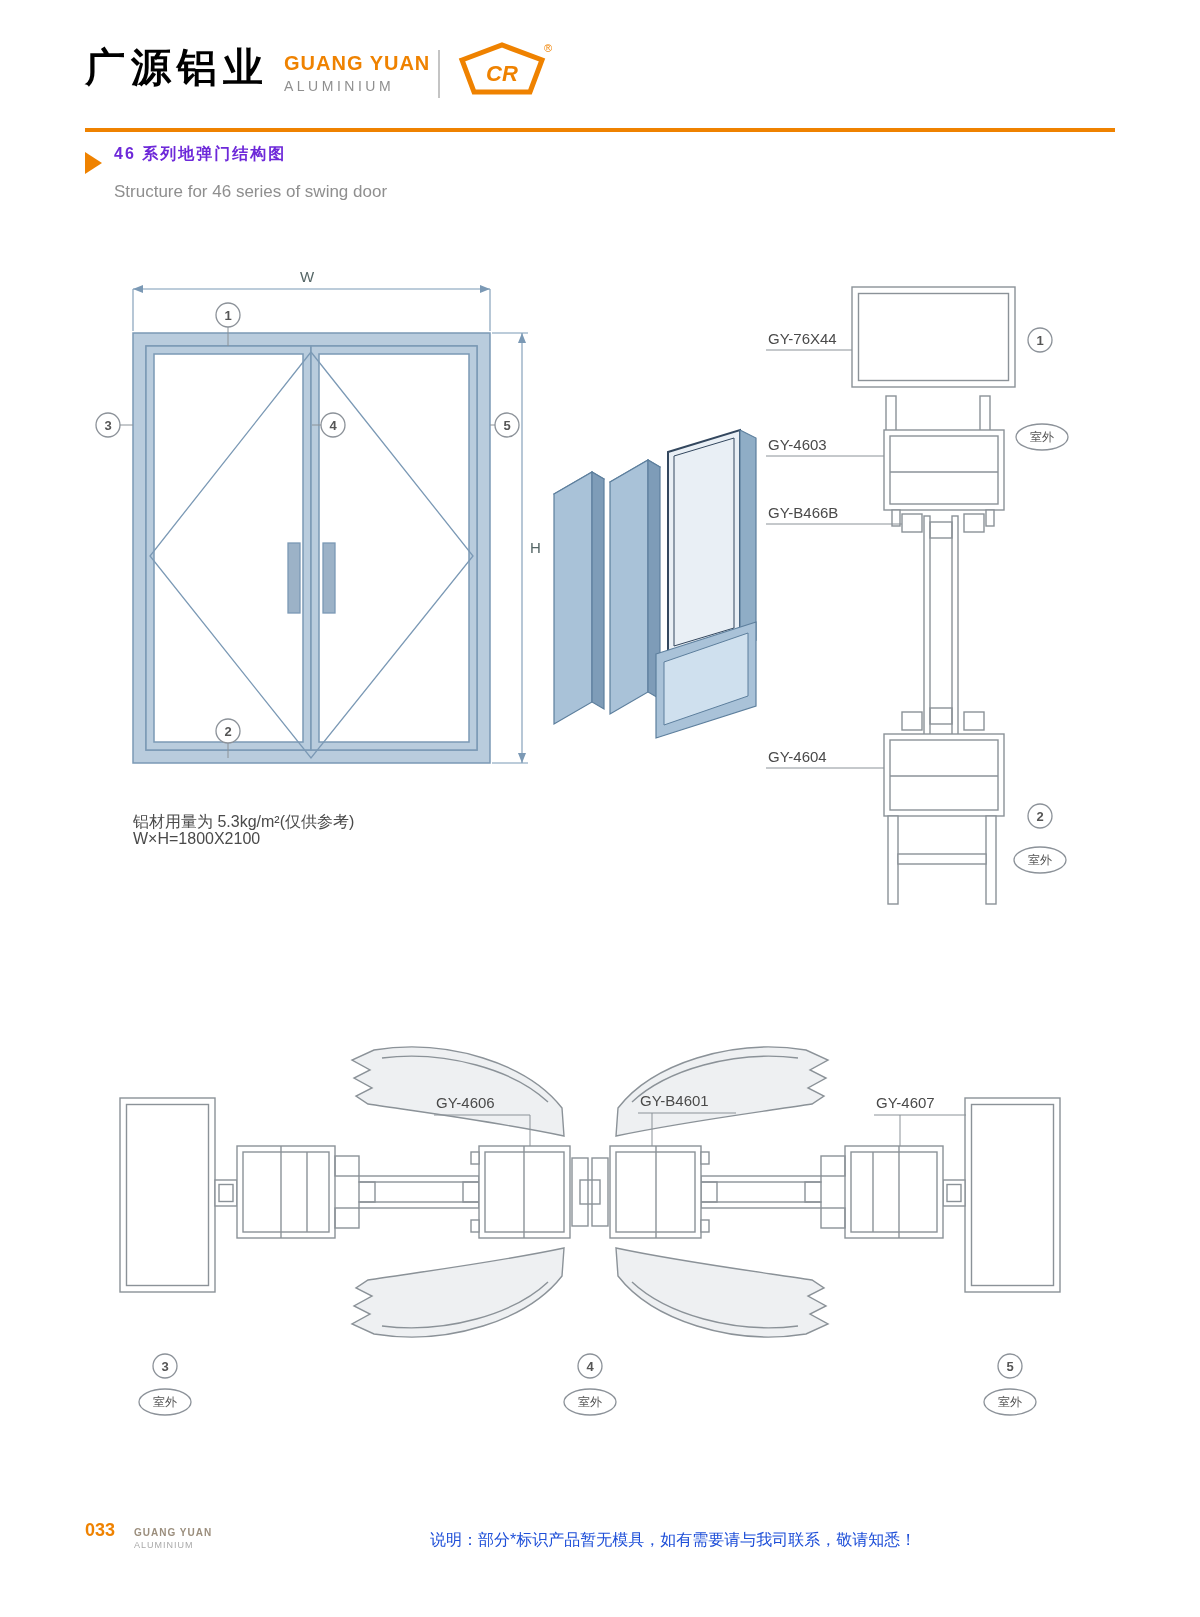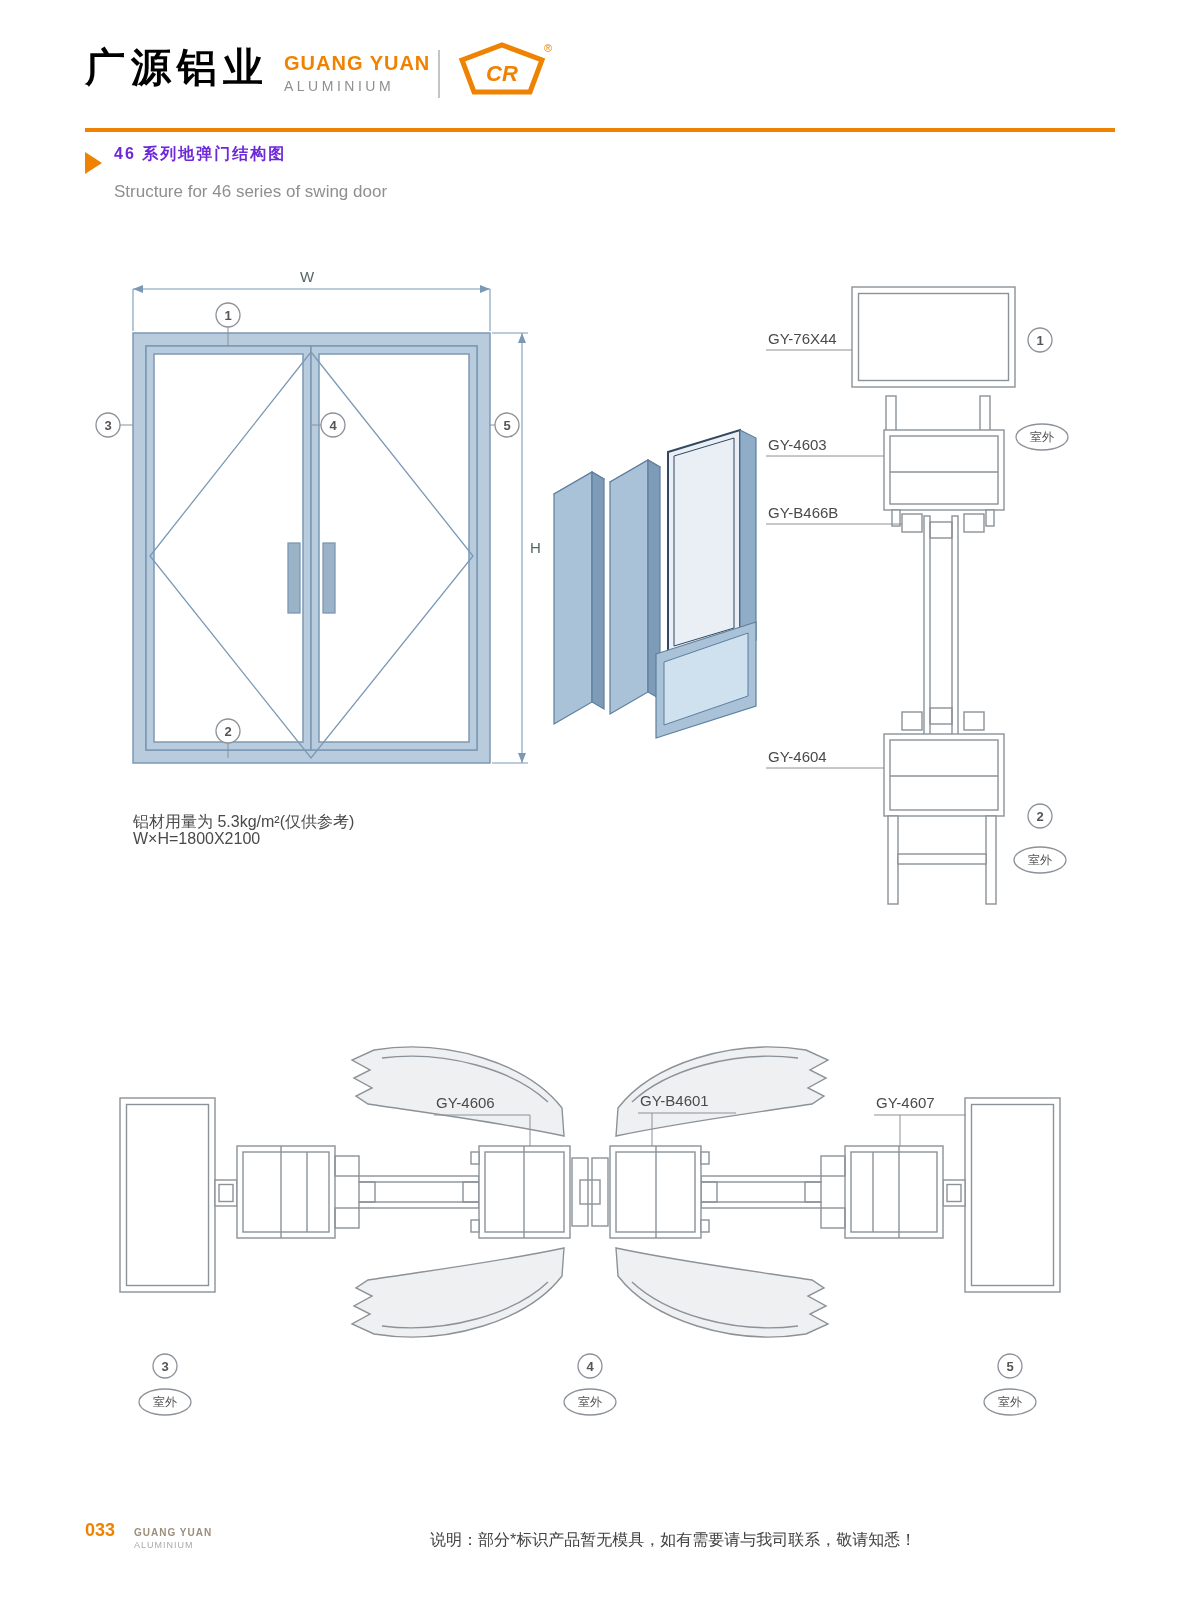--- a/index.html
+++ b/index.html
@@ -20,21 +20,21 @@
   .title-en{left:114px;top:182px;font-size:17px;color:#8f8f8f;}
 
   
   .spec1{left:133px;top:786px;font-size:16px;color:#4a4a4a;margin-top:44px;}
   .spec2{left:133px;top:812px;font-size:16px;color:#4a4a4a;}
 
   
   .page-num{left:85px;top:1520px;font-size:18px;font-weight:bold;color:#ef8200;}
   .brand1{left:134px;top:1527px;font-size:10px;font-weight:bold;color:#9b8e7d;letter-spacing:1px;}
   .brand2{left:134px;top:1540px;font-size:9px;color:#a9a9a9;letter-spacing:1px;}
-  .footer-note{left:430px;top:1530px;font-size:16px;color:#404040;}
+  .footer-note{left:430px;top:1530px;font-size:16px;color:#1d4ed8;}
 
   
   .drawing{left:0;top:0;width:1200px;height:1617px;}
   .drawing text{font-family:"Liberation Sans","DejaVu Sans",sans-serif;}
   .lbl{font-size:15px;fill:#4a4a4a;}
   .marker-num{font-size:13px;fill:#555;font-weight:bold;text-anchor:middle;}
   .oval-txt{font-size:12px;fill:#555;text-anchor:middle;}
   .dim-txt{font-size:15px;fill:#566;}
   .ln{stroke:#8b9298;fill:#ffffff;stroke-width:1.4;}
   .lnn{stroke:#8b9298;fill:none;stroke-width:1.4;}

